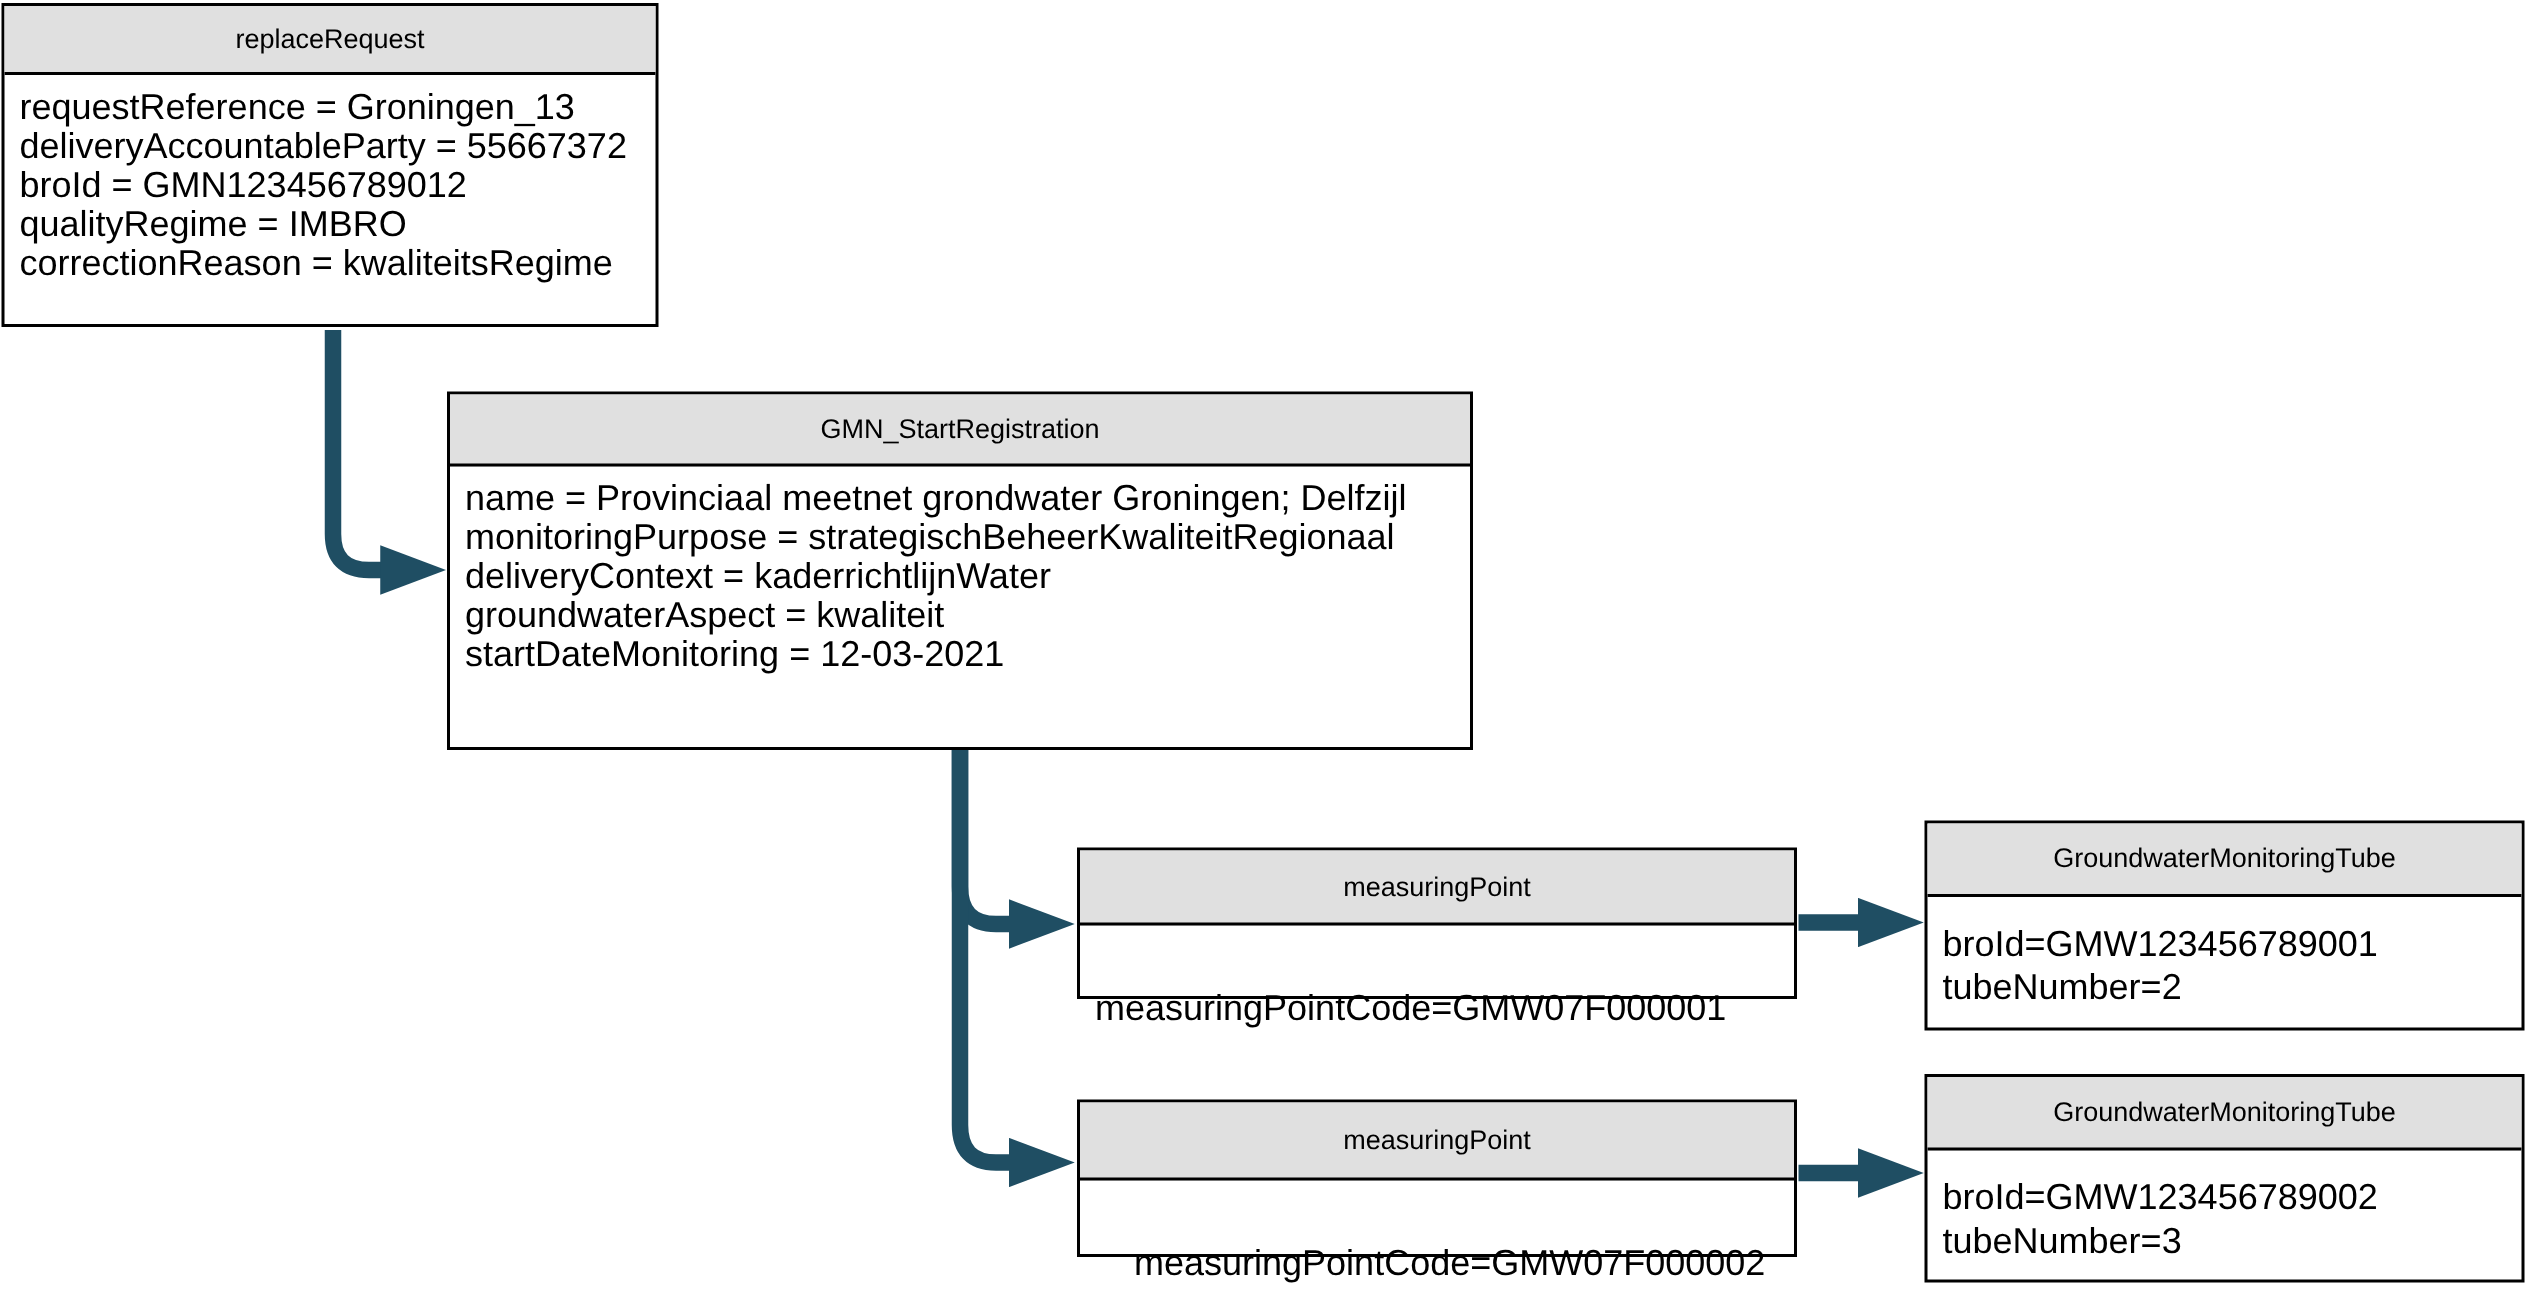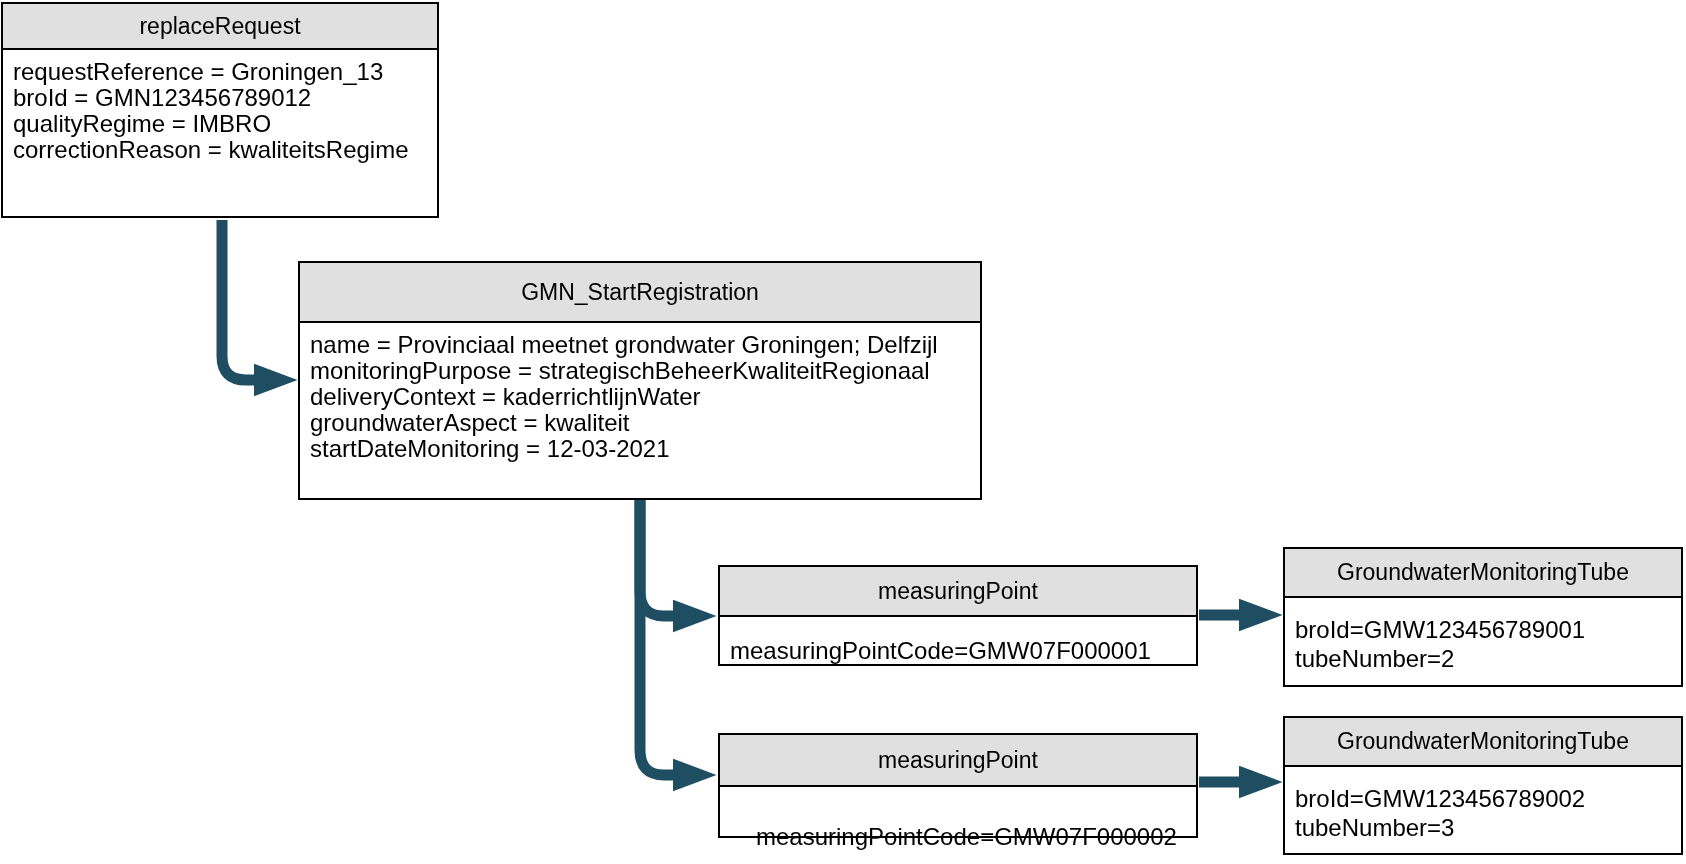--- a/index.html
+++ b/index.html
@@ -39,37 +39,38 @@
   .node {
     position: absolute;
     background: #ffffff;
     border: 2px solid var(--border-color);
     box-sizing: border-box;
   }
   .node-header {
     background: var(--header-fill);
     border-bottom: 2px solid var(--border-color);
     text-align: center;
-    font-size: 23px;
+    font-size: 18px;
     display: flex;
     align-items: center;
     justify-content: center;
     box-sizing: border-box;
   }
   .node-body {
     box-sizing: border-box;
     font-size: 24px;
     line-height: 26px;
     padding: 9px 10px 0 10px;
     white-space: nowrap;
   }
   .node-body.single {
     display: flex;
-    align-items: flex-end;
+    align-items: flex-start;
     padding: 0 10px;
+    margin-top: 43px;
   }
   .tube .node-body { line-height: 29px; padding-top: 17px; }
   .attr { white-space: nowrap; overflow: hidden; }
 </style>
 </head>
 <body>
 
 <div id="canvas">
 
   <svg id="edges-svg" viewBox="0 0 1686 864" xmlns="http://www.w3.org/2000/svg">
@@ -82,28 +83,29 @@
     <path class="edge" d="M 640 500 V 591 Q 640 616 664 616 H 678"></path>
     <path class="edge" d="M 640 500 V 750 Q 640 775 664 775 H 678"></path>
     <path class="edge" d="M 1199 615 H 1244"></path>
     <path class="edge" d="M 1199 782 H 1244"></path>
   </svg>
 
   <div class="node" style="left:1px; top:2px; width:438px; height:216px;">
     <div class="node-header" style="height:46px;">replaceRequest</div>
     <div class="node-body">
       <div class="attr">requestReference = Groningen_13</div>
+      <div class="attr">deliveryAccountableParty = 55667372</div>
       <div class="attr">broId = GMN123456789012</div>
       <div class="attr">qualityRegime = IMBRO</div>
       <div class="attr">correctionReason = kwaliteitsRegime</div>
     </div>
   </div>
 
   <div class="node" style="left:298px; top:261px; width:684px; height:239px;">
-    <div class="node-header" style="height:60px;text-align:center;">GMN_StartRegistration</div>
+    <div class="node-header" style="height:48px;text-align:center;">GMN_StartRegistration</div>
     <div class="node-body">
       <div class="attr">name = Provinciaal meetnet grondwater Groningen; Delfzijl</div>
       <div class="attr">monitoringPurpose = strategischBeheerKwaliteitRegionaal</div>
       <div class="attr">deliveryContext = kaderrichtlijnWater</div>
       <div class="attr">groundwaterAspect = kwaliteit</div>
       <div class="attr">startDateMonitoring = 12-03-2021</div>
     </div>
   </div>
 
   <div class="node" style="left:718px; top:565px; width:480px; height:101px;">

